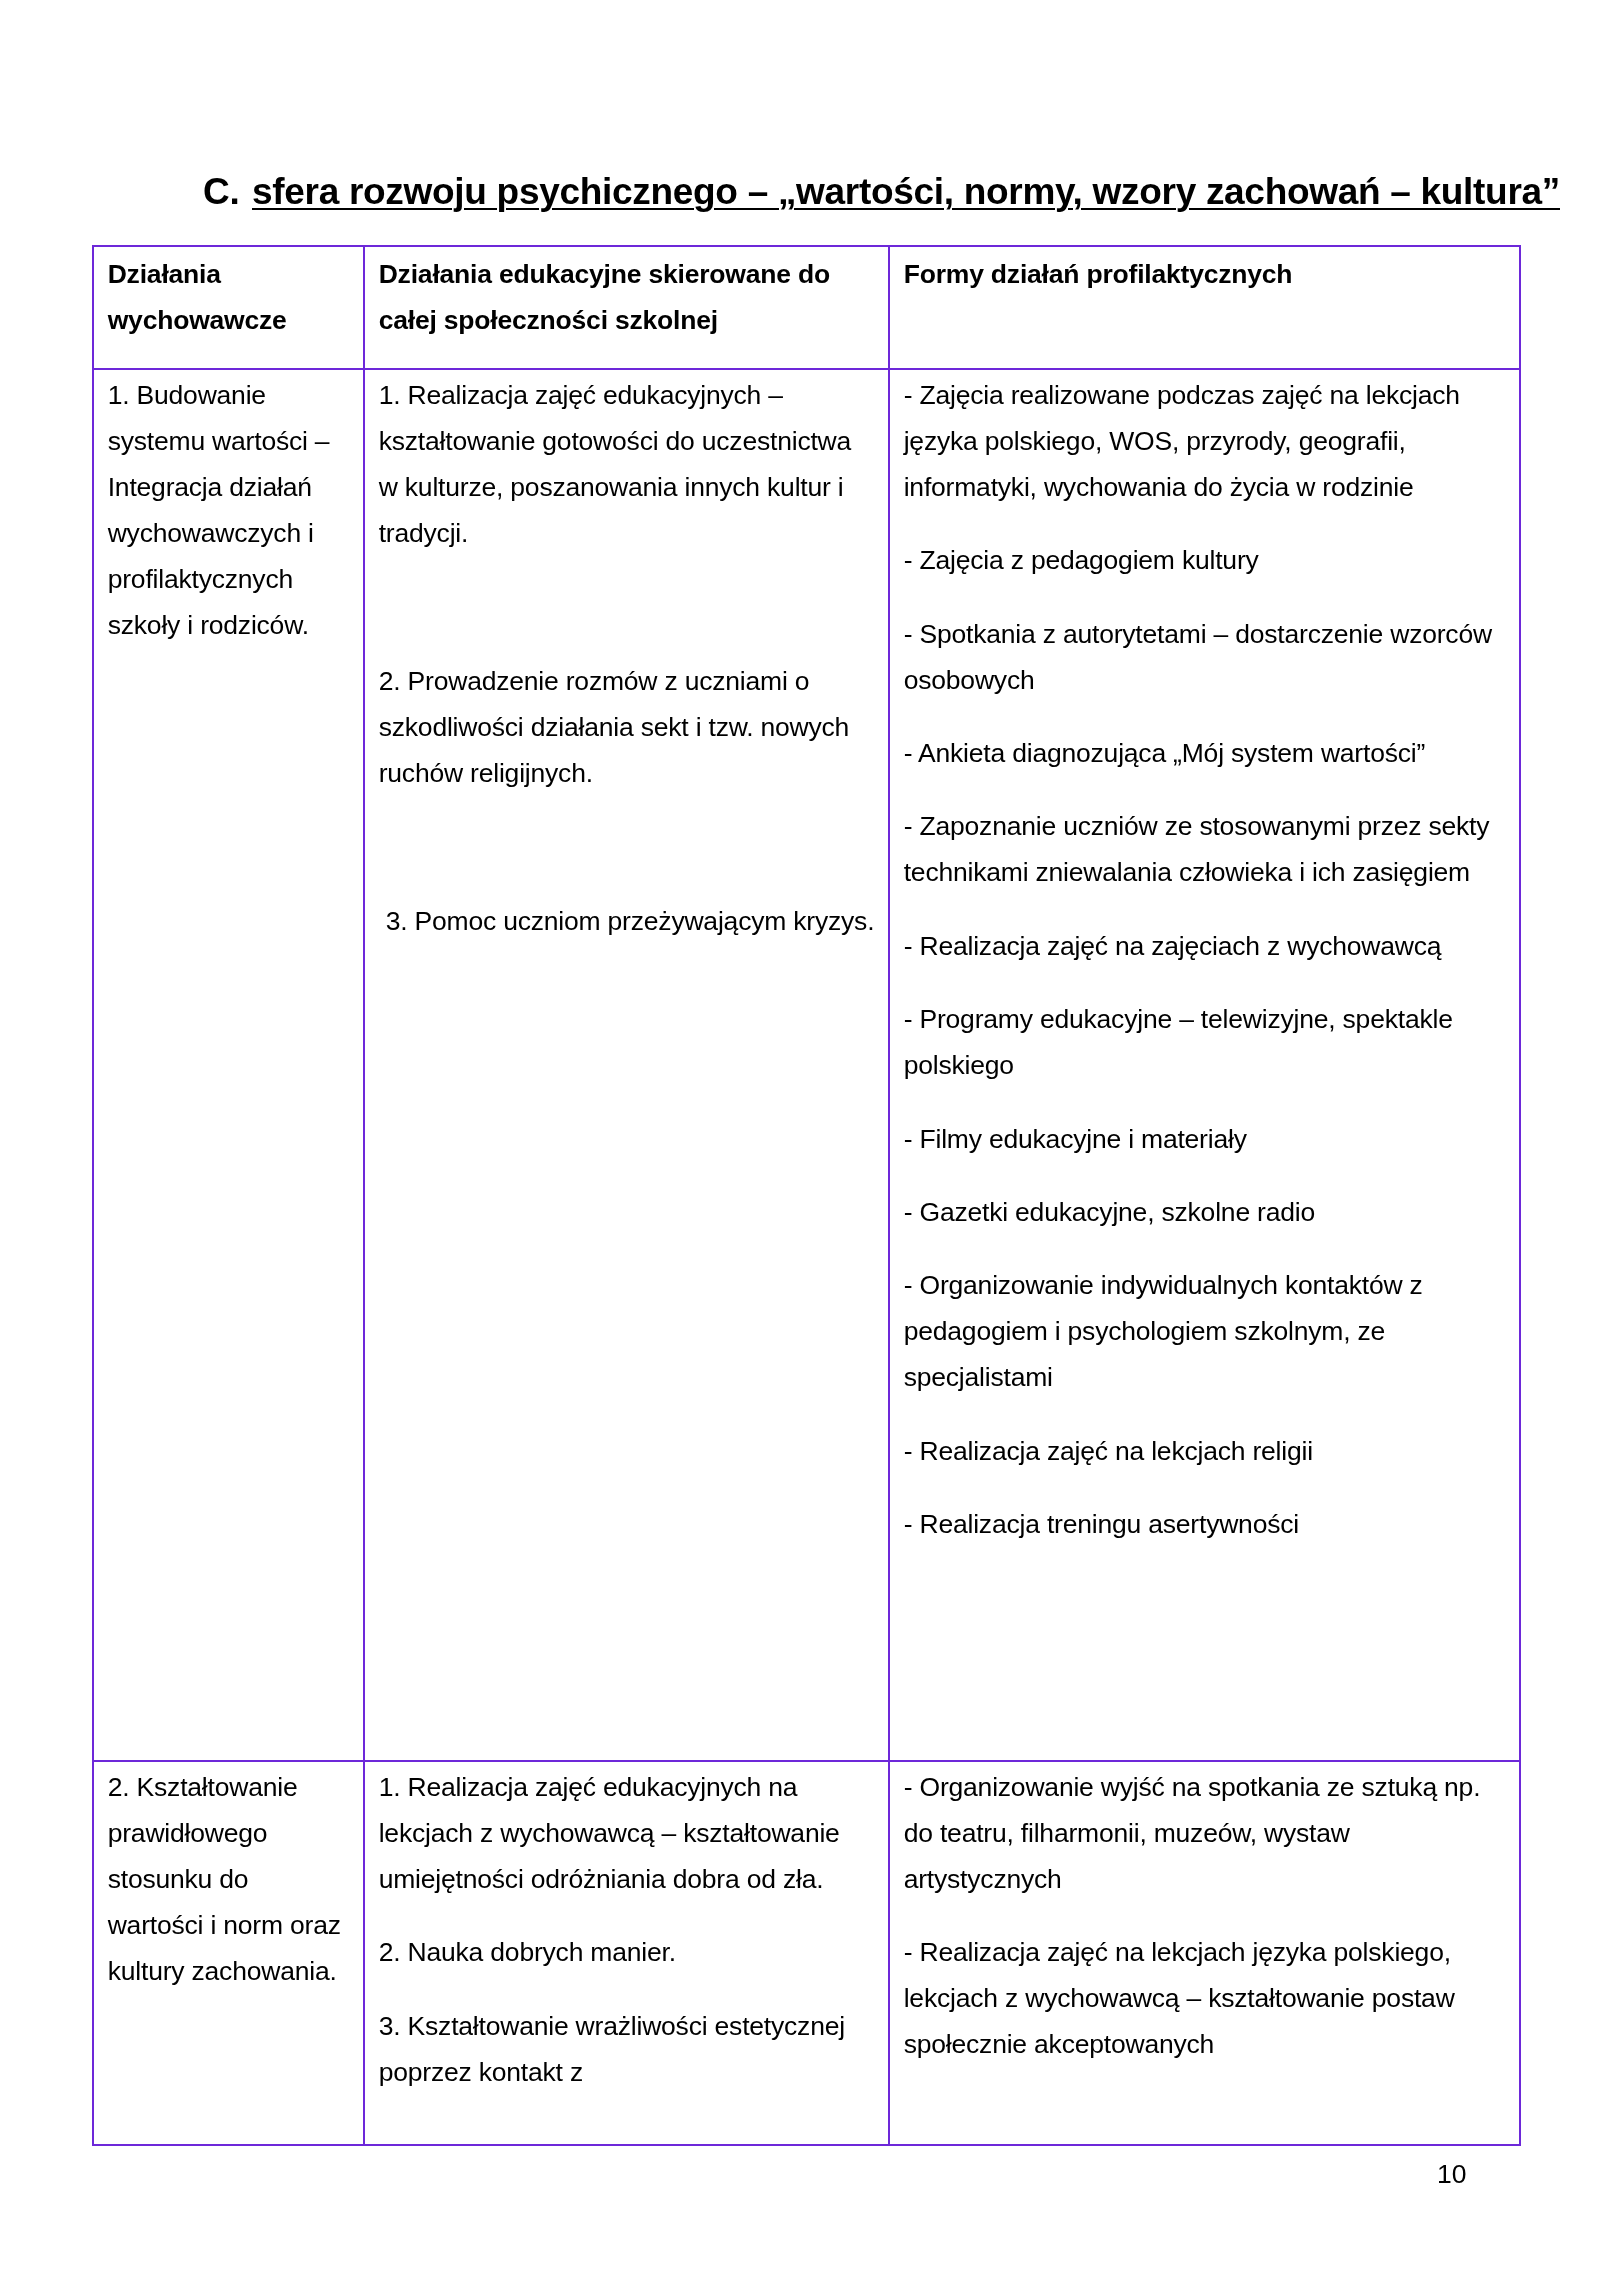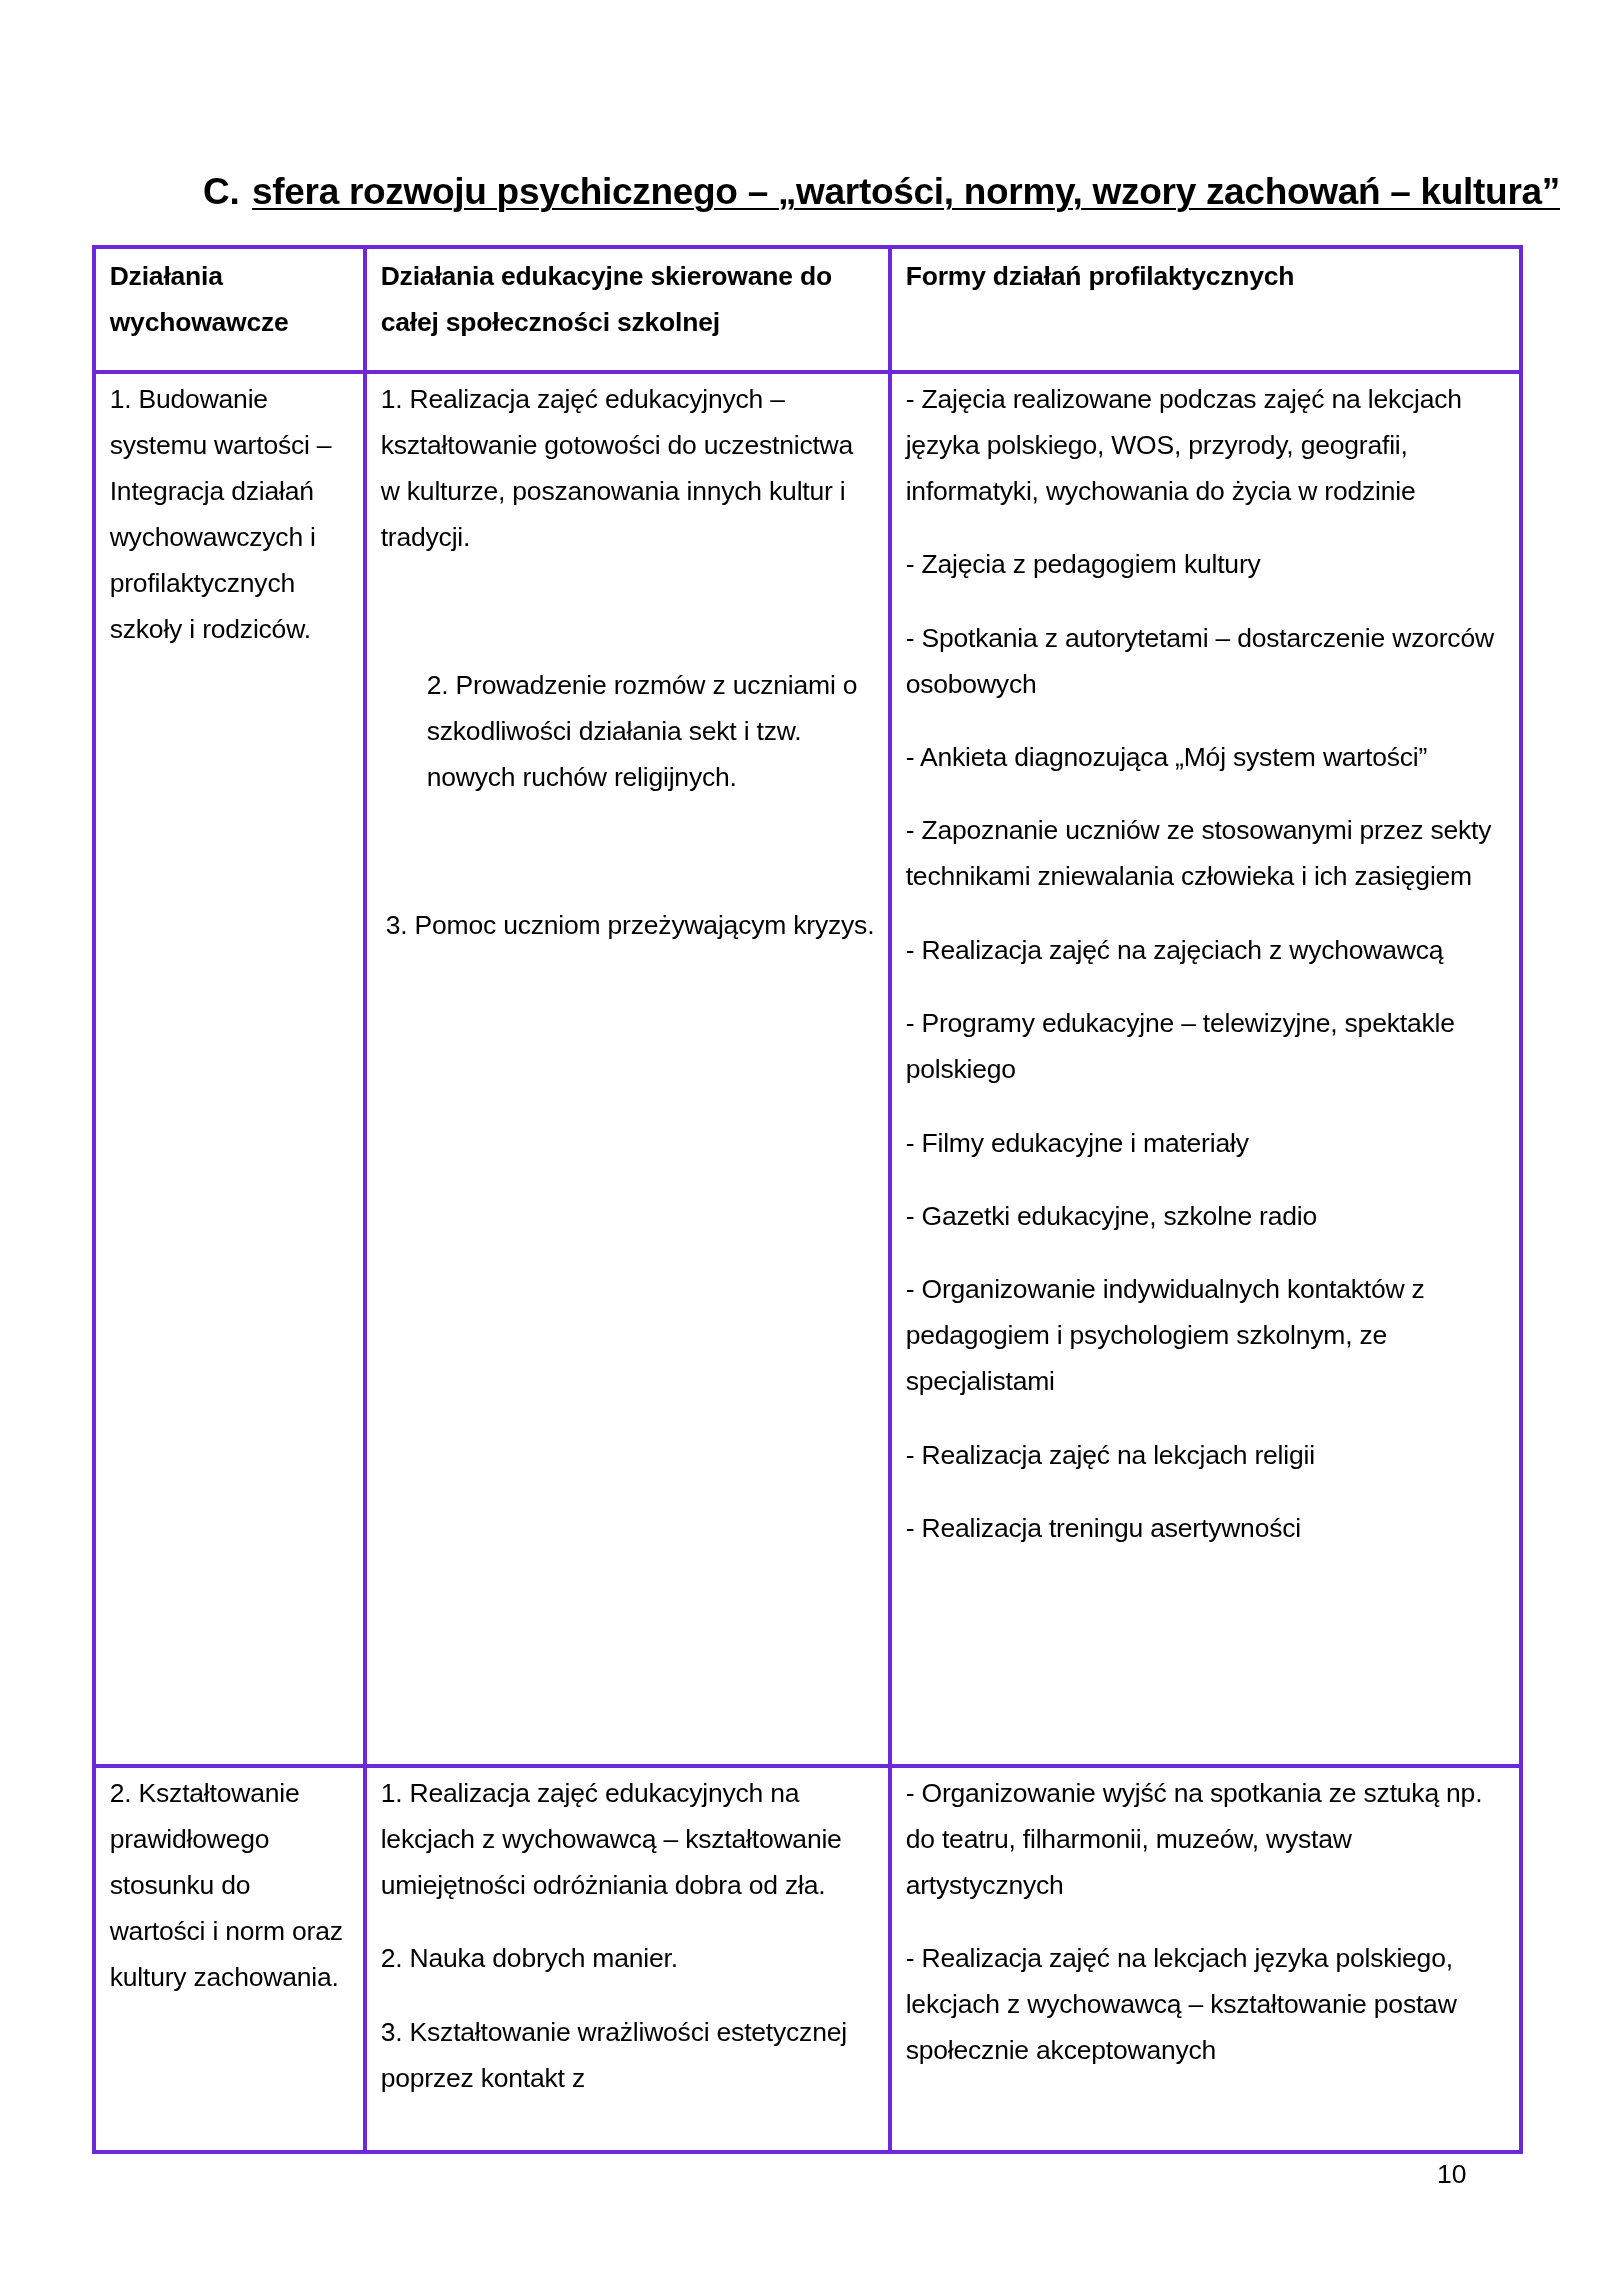--- a/index.html
+++ b/index.html
@@ -4,30 +4,30 @@
 <style>
   html, body { margin: 0; padding: 0; background: #ffffff; }
   body { width: 1621px; height: 2293px; position: relative; overflow: hidden;
          font-family: "Liberation Sans", "DejaVu Sans", sans-serif; color: #000; }
   .title { position: absolute; left: 203px; top: 171px; font-size: 37px; font-weight: bold;
            white-space: nowrap; letter-spacing: -0.3px; }
   .title .letter { display: inline-block; width: 49px; }
   .title .text { text-decoration: underline; text-underline-offset: 3.9px; text-decoration-thickness: 2px; }
   table.doc { position: absolute; left: 92px; top: 245px; border-collapse: collapse;
               width: 1427px; table-layout: fixed; }
-  table.doc td { border: 4px solid #6d28d9; vertical-align: top; padding: 0 13.7px 0 13.7px;
+  table.doc td { border: 2px solid #6d28d9; vertical-align: top; padding: 0 13.7px 0 13.7px;
                  font-size: 26.5px; line-height: 46px; letter-spacing: -0.2px; }
   table.doc col.c1 { width: 271px; }
   table.doc col.c2 { width: 525px; }
   table.doc col.c3 { width: 631px; }
   tr.hdr td { height: 117px; font-weight: bold; padding-top: 3.9px; }
   tr.r1 td { height: 1388px; padding-top: 2px; }
   tr.r2 td { height: 380px; padding-top: 2px; }
   .p { margin: 0; }
-  .gap-l { margin-top: 102px; margin-left: 46px; }
+  .gap-l { margin-top: 102px; }
   .gap-xl { margin-top: 102px; text-align: right; }
   .item { margin: 0 0 27.4px 0; }
   .item:last-child { margin-bottom: 0; }
   .mid-item { margin: 0 0 27.4px 0; }
   .page-num { position: absolute; left: 1437px; top: 2159px; font-size: 26.5px; }
 </style>
 </head>
 <body>
 
 <div class="title">

